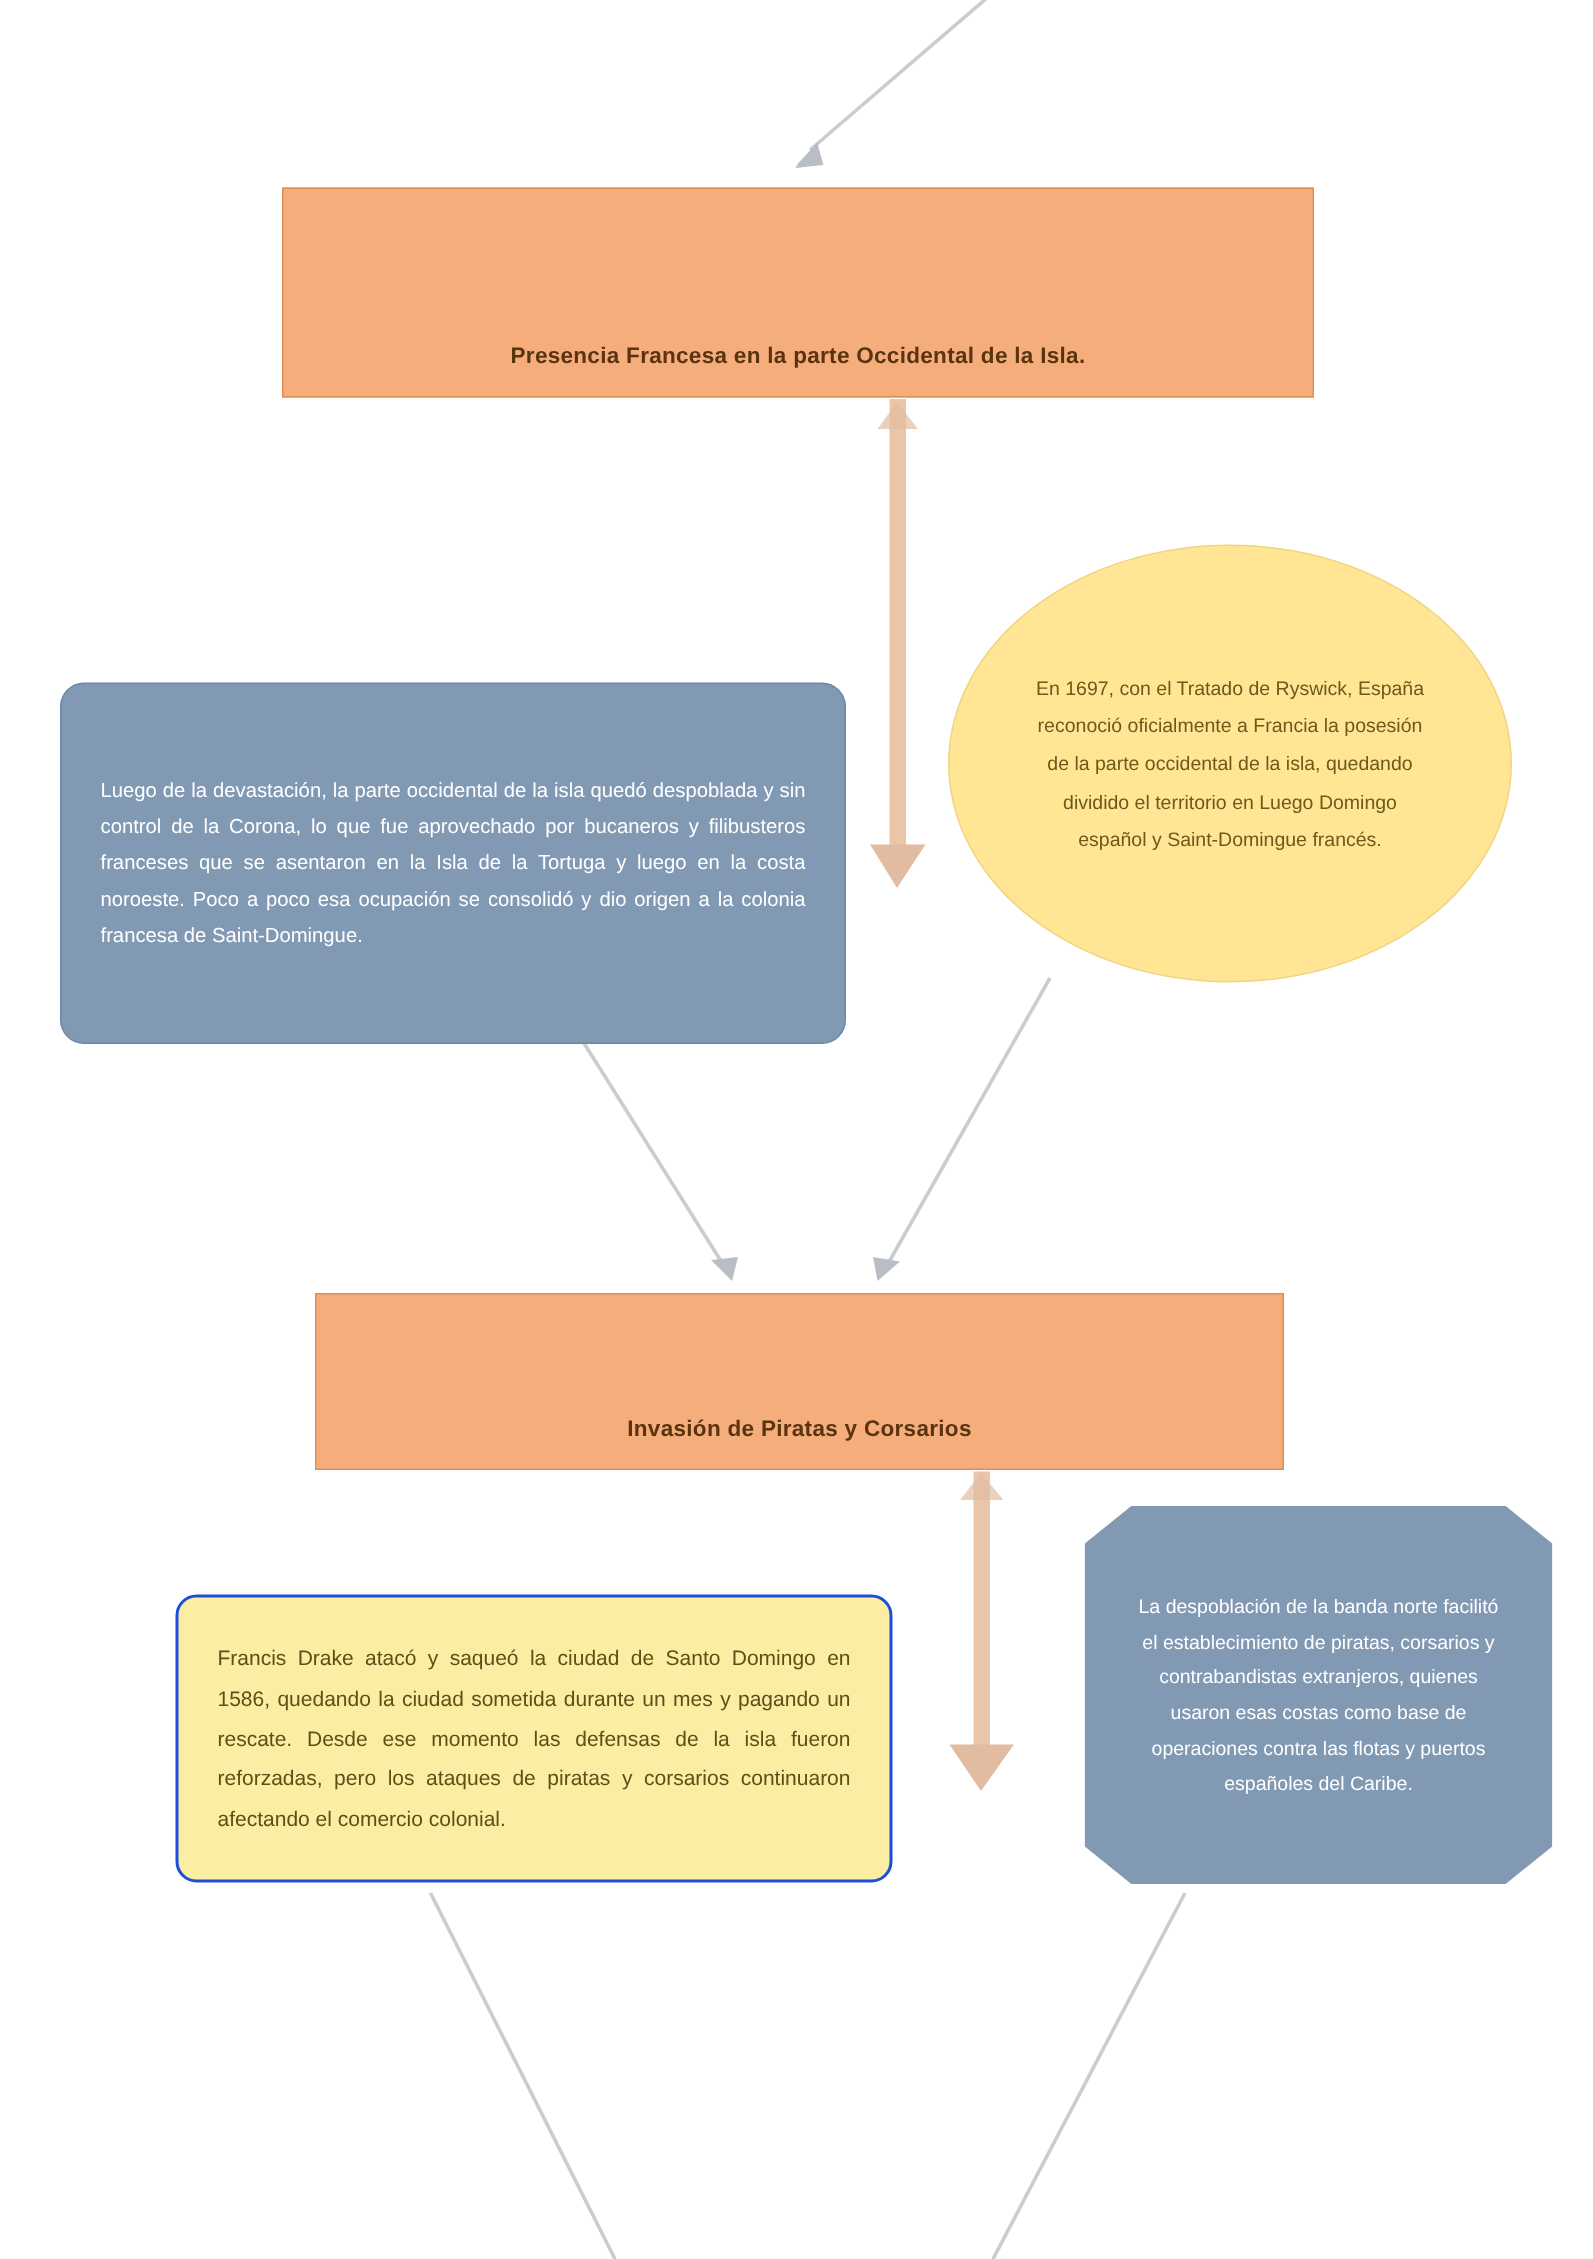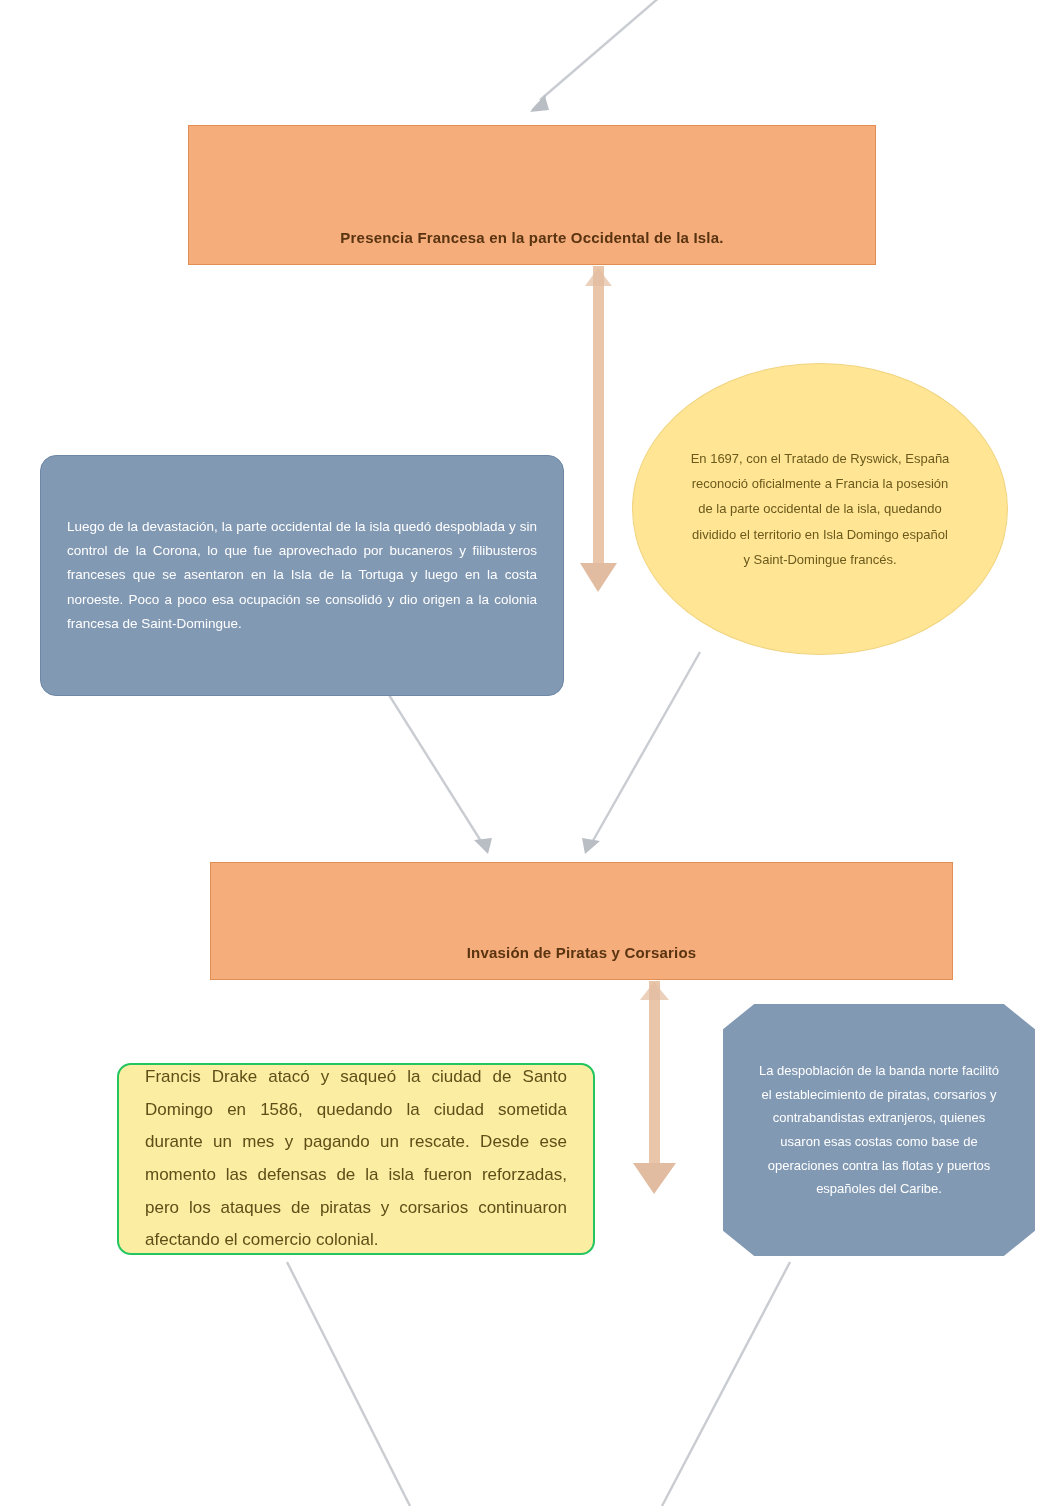--- a/index.html
+++ b/index.html
@@ -53,21 +53,21 @@
   }
   #node-titulo-1 {
     left: 188px;
     top: 125px;
     width: 688px;
     height: 140px;
   }
   #node-titulo-2 {
     left: 210px;
     top: 862px;
-    width: 743px;
+    width: 646px;
     height: 118px;
   }
 
   
   .blue-note {
     background: #8299b4;
     border: 1px solid #6e87a5;
     border-radius: 16px;
     color: #ffffff;
     font-size: 13.5px;
@@ -117,24 +117,24 @@
   #node-nota-amarilla-1 {
     left: 632px;
     top: 363px;
     width: 376px;
     height: 292px;
   }
 
   
   .yellow-box {
     background: #fbeda2;
-    border: 2px solid #22c55e;
+    border: 2px solid #1d4ed8;
     border-radius: 14px;
     color: #5e4f18;
-    font-size: 17px;
+    font-size: 14px;
     line-height: 1.92;
     padding: 20px 26px;
     text-align: justify;
   }
   #node-nota-amarilla-2 {
     left: 117px;
     top: 1063px;
     width: 478px;
     height: 192px;
   }
@@ -185,21 +185,21 @@
 
   <div class="node orange-bar" id="node-titulo-1">
     <span class="node-text">Presencia Francesa en la parte Occidental de la Isla.</span>
   </div>
 
   <div class="node blue-note" id="node-nota-azul-1">
     <span class="node-text">Luego de la devastación, la parte occidental de la isla quedó despoblada y sin control de la Corona, lo que fue aprovechado por bucaneros y filibusteros franceses que se asentaron en la Isla de la Tortuga y luego en la costa noroeste. Poco a poco esa ocupación se consolidó y dio origen a la colonia francesa de Saint-Domingue.</span>
   </div>
 
   <div class="node yellow-ellipse" id="node-nota-amarilla-1">
-    <span class="node-text">En 1697, con el Tratado de Ryswick, España reconoció oficialmente a Francia la posesión de la parte occidental de la isla, quedando dividido el territorio en Isla Domingo español y Saint-Domingue francés.</span>
+    <span class="node-text">En 1697, con el Tratado de Ryswick, España reconoció oficialmente a Francia la posesión de la parte occidental de la isla, quedando dividido el territorio en Luego Domingo español y Saint-Domingue francés.</span>
   </div>
 
   <div class="node orange-bar" id="node-titulo-2">
     <span class="node-text">Invasión de Piratas y Corsarios</span>
   </div>
 
   <div class="node yellow-box" id="node-nota-amarilla-2">
     <span class="node-text">Francis Drake atacó y saqueó la ciudad de Santo Domingo en 1586, quedando la ciudad sometida durante un mes y pagando un rescate. Desde ese momento las defensas de la isla fueron reforzadas, pero los ataques de piratas y corsarios continuaron afectando el comercio colonial.</span>
   </div>
 

